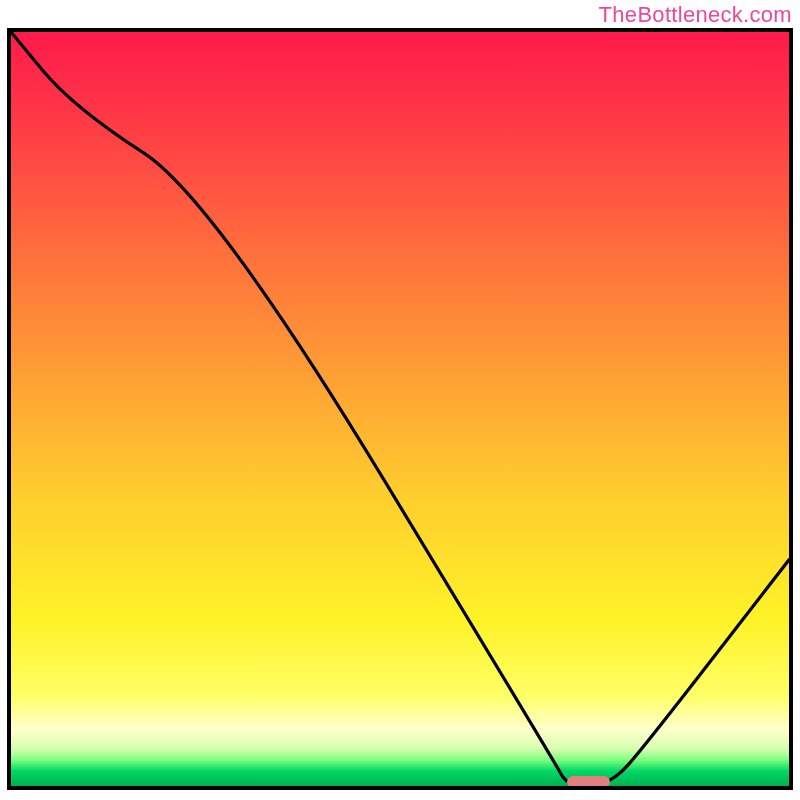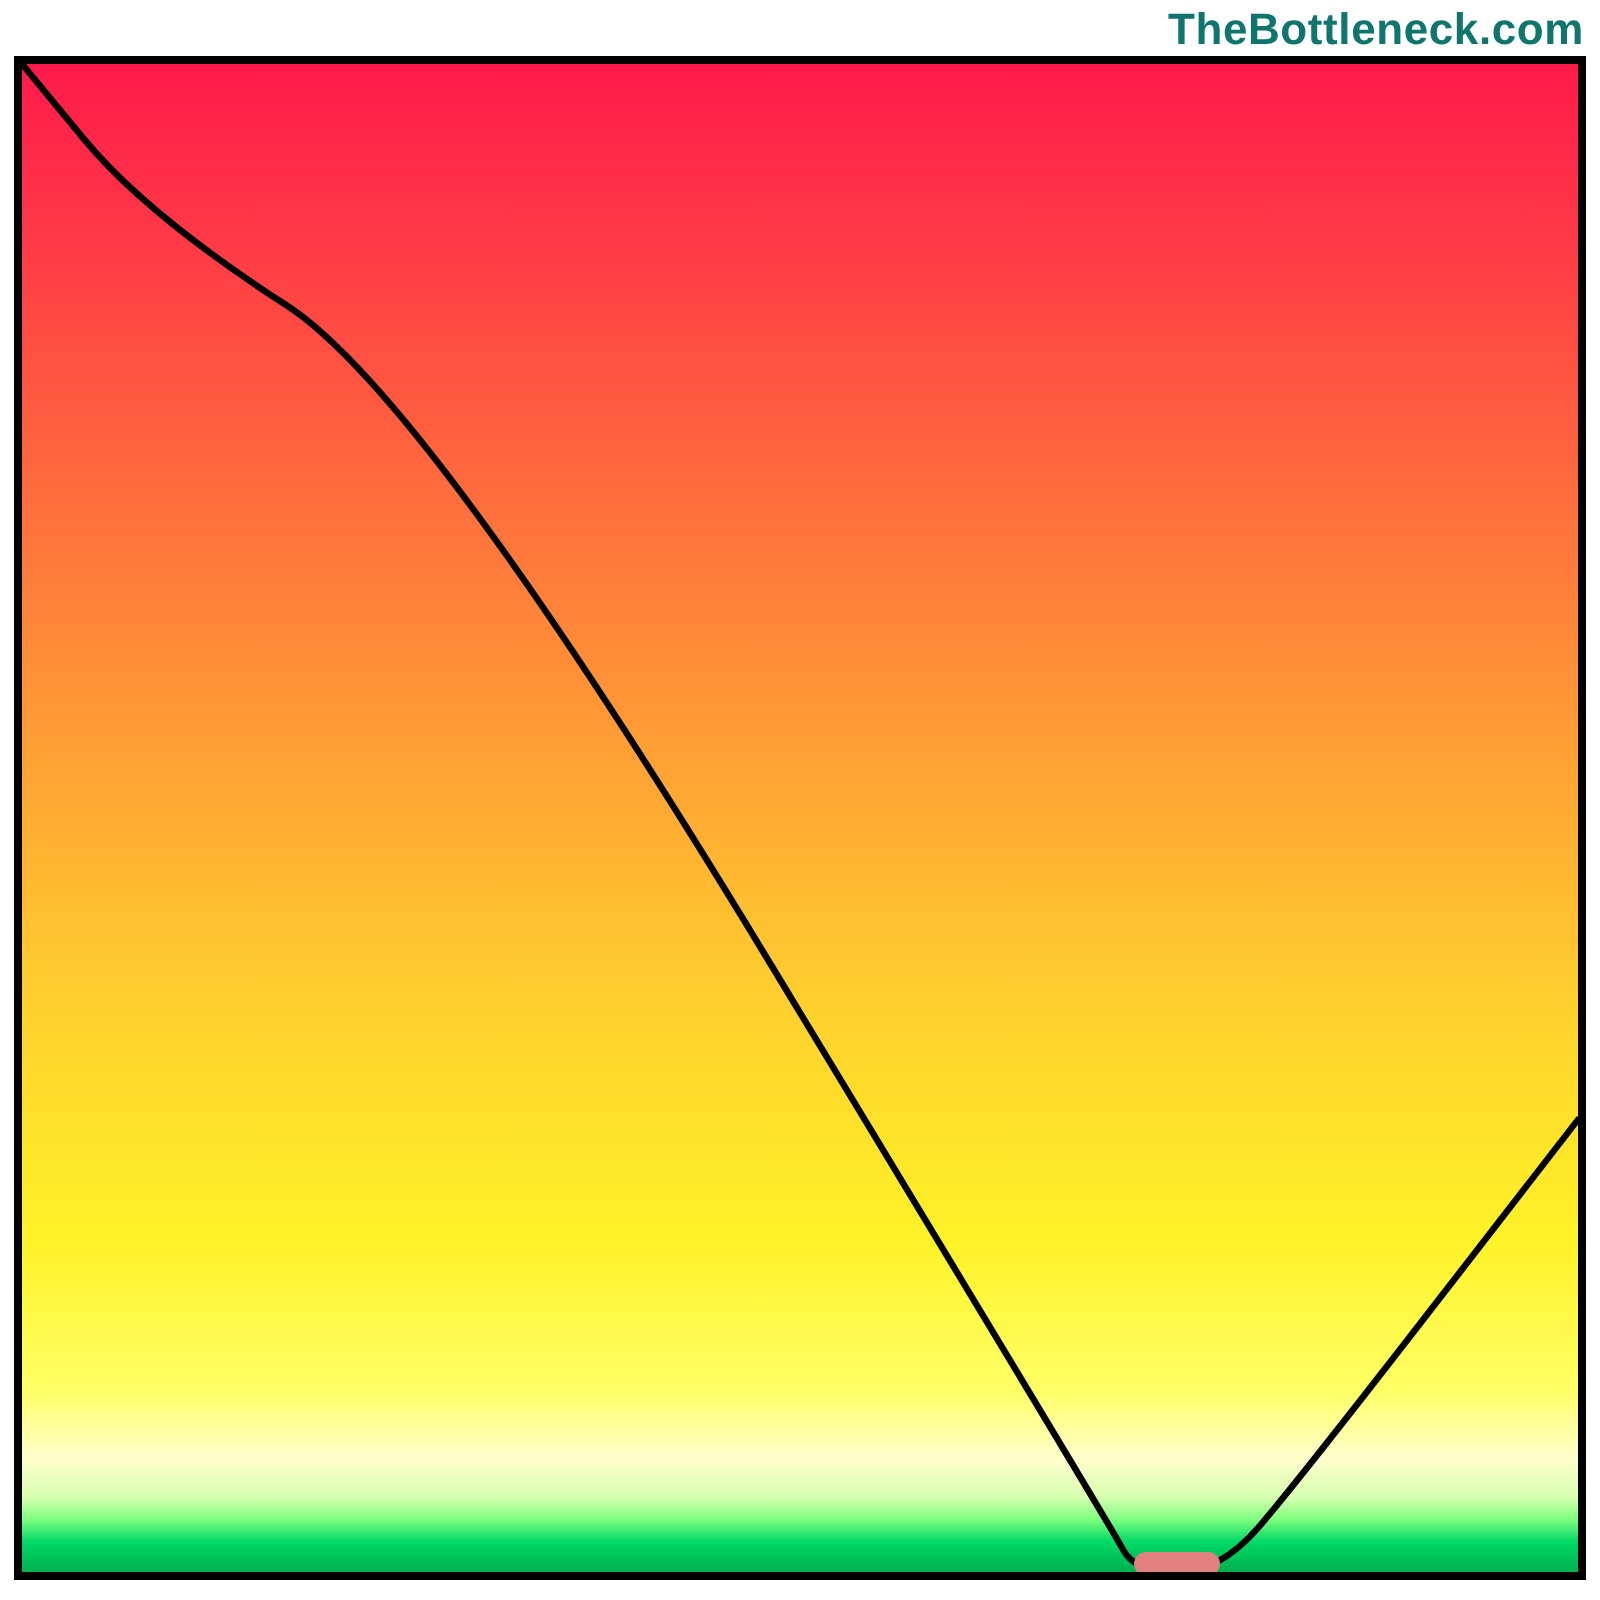--- a/index.html
+++ b/index.html
@@ -14,22 +14,22 @@
     position: relative;
     width: 800px;
     height: 800px;
   }
   .watermark {
     position: absolute;
     top: 2px;
     right: 8px;
     font-family: Arial, Helvetica, sans-serif;
     font-size: 22px;
-    font-weight: bold;
-    color: #0f766e;
+    font-weight: normal;
+    color: #ec4899;
     letter-spacing: 0.3px;
     user-select: none;
   }
   .plot-frame {
     position: absolute;
     left: 7px;
     top: 28px;
     width: 786px;
     height: 762px;
     box-sizing: border-box;

